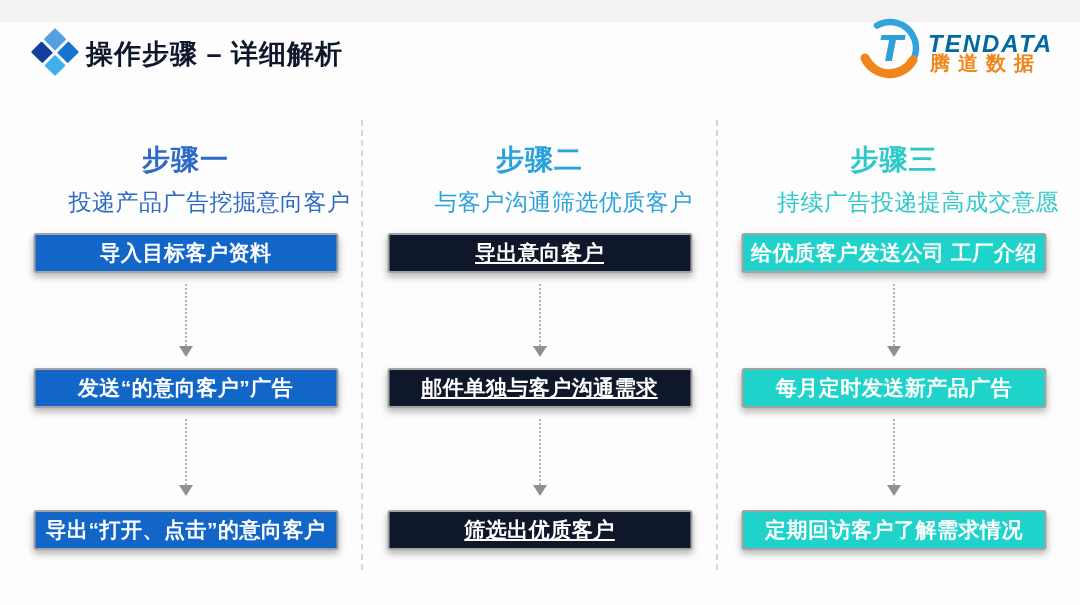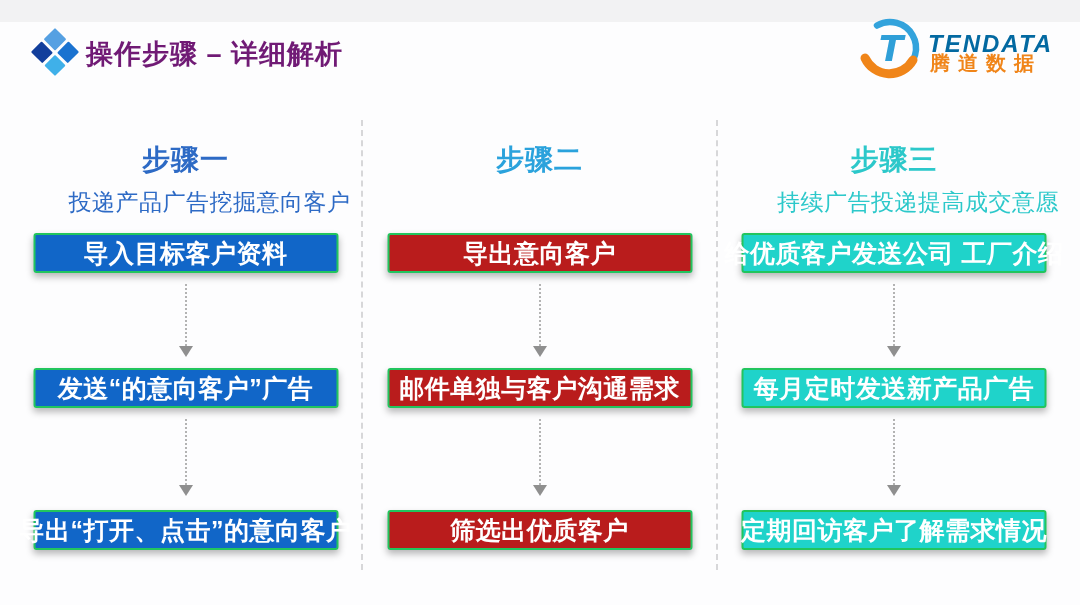--- a/index.html
+++ b/index.html
@@ -13,21 +13,21 @@
 
   
   .hdr-icon{position:absolute;left:38px;top:35px;width:34px;height:34px;transform:rotate(45deg);
     display:grid;grid-template-columns:1fr 1fr;grid-template-rows:1fr 1fr;gap:3px;}
   .hdr-icon i{display:block;border-radius:1px;}
   .hdr-icon .d1{background:#1a72d0;} 
   .hdr-icon .d2{background:#3fb0e9;} 
   .hdr-icon .d3{background:#55a0e2;} 
   .hdr-icon .d4{background:#123e9c;} 
   .page-title{position:absolute;left:86px;top:36px;margin:0;
-    font-size:27px;font-weight:bold;color:#701a75;letter-spacing:1px;}
+    font-size:27px;font-weight:bold;color:#0f172a;letter-spacing:1px;}
 
   
   .logo{position:absolute;right:22px;top:14px;width:200px;height:68px;}
   .logo svg{position:absolute;left:0;top:2px;}
   .logo-en{position:absolute;left:70px;top:16px;font-size:24px;font-weight:bold;font-style:italic;
     color:#0369a1;letter-spacing:2px;}
   .logo-cn{position:absolute;left:72px;top:36px;font-size:20px;font-weight:bold;
     color:#f08519;letter-spacing:8px;}
 
   
@@ -43,29 +43,29 @@
 
   .step-label{position:absolute;top:141px;left:0;width:100%;margin:0;text-align:center;
     font-size:28px;font-weight:bold;letter-spacing:1px;}
   .step-desc{position:absolute;top:171px;left:8px;width:100%;margin:16px;text-align:center;
     font-size:23px;font-weight:normal;letter-spacing:0.5px;white-space:nowrap;}
   .col-0 .step-label,.col-0 .step-desc{color:#2d6ac5;}
   .col-1 .step-label,.col-1 .step-desc{color:#2aa2dc;}
   .col-2 .step-label,.col-2 .step-desc{color:#2cc8ca;}
 
   .flow-box{position:absolute;left:50%;transform:translateX(-50%);width:305px;height:40px;
-    box-sizing:border-box;border:2px solid #22c55e;border-radius:3px;
+    box-sizing:border-box;border:2px solid #a3a3a3;border-radius:3px;
     display:flex;align-items:center;justify-content:center;
-    color:#ffffff;font-size:25px;font-weight:bold;letter-spacing:0.5px;white-space:nowrap;
+    color:#ffffff;font-size:21px;font-weight:bold;letter-spacing:0.5px;white-space:nowrap;
     box-shadow:0 4px 7px rgba(0,0,0,0.28);}
   .row-0{top:233px;}
   .row-1{top:368px;}
   .row-2{top:510px;}
   .col-0 .flow-box{background:#1166c8;}
-  .col-1 .flow-box{background:#b91c1c;}
+  .col-1 .flow-box{background:#0f172a;text-decoration:underline;}
   .col-2 .flow-box{background:#1fd3ca;text-align:center;}
 
   
   .arrow{position:absolute;left:50%;transform:translateX(-50%);
     display:flex;flex-direction:column;align-items:center;}
   .arrow.gap-0{top:284px;}
   .arrow.gap-1{top:419px;}
   .arrow-line{width:0;height:62px;border-left:2px dotted #b3b3b3;}
   .arrow.gap-1 .arrow-line{height:66px;}
   .arrow-head{width:0;height:0;border-left:7px solid transparent;border-right:7px solid transparent;
@@ -109,20 +109,21 @@
     <div class="flow-box row-1">发送“的意向客户”广告</div>
     <div class="arrow gap-1">
         <span class="arrow-line"></span>
         <span class="arrow-head"></span>
       </div>
     <div class="flow-box row-2">导出“打开、点击”的意向客户</div>
   </section>
 
   <section class="column col-1">
     <h2 class="step-label">步骤二</h2>
+    <p class="step-desc">与客户沟通筛选优质客户</p>
     <div class="flow-box row-0">导出意向客户</div>
     <div class="arrow gap-0">
         <span class="arrow-line"></span>
         <span class="arrow-head"></span>
       </div>
     <div class="flow-box row-1">邮件单独与客户沟通需求</div>
     <div class="arrow gap-1">
         <span class="arrow-line"></span>
         <span class="arrow-head"></span>
       </div>

